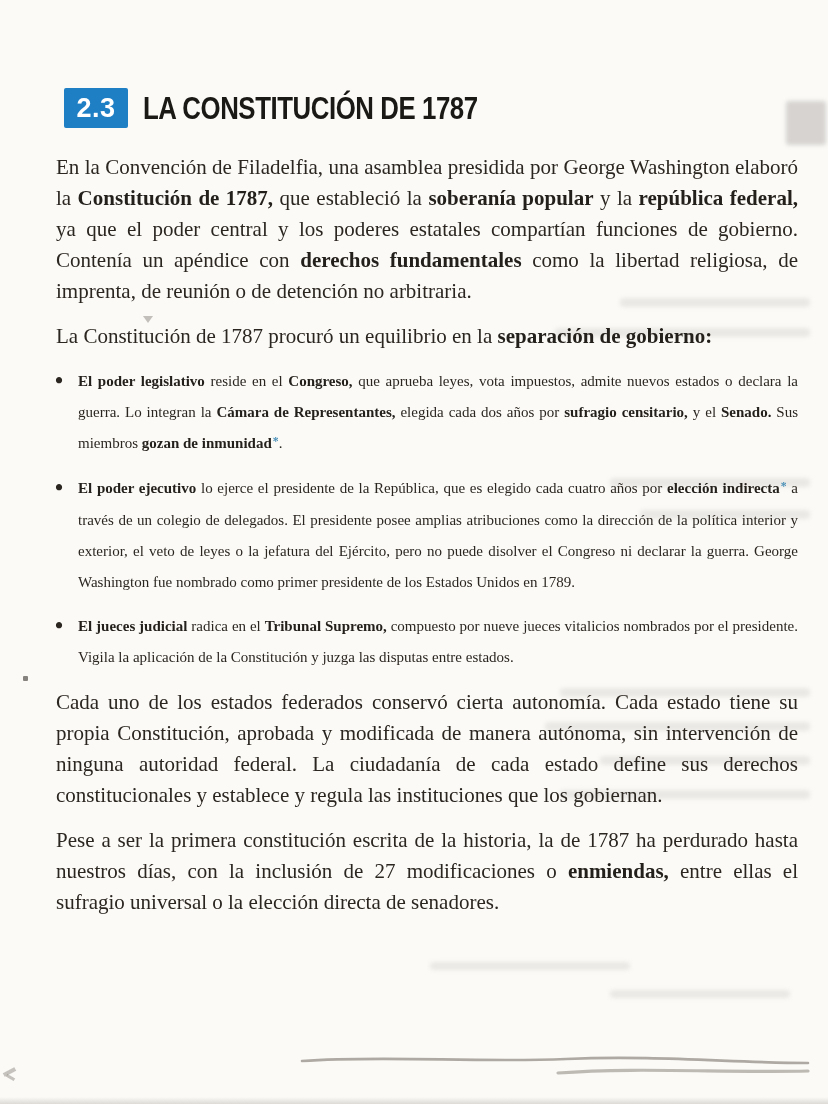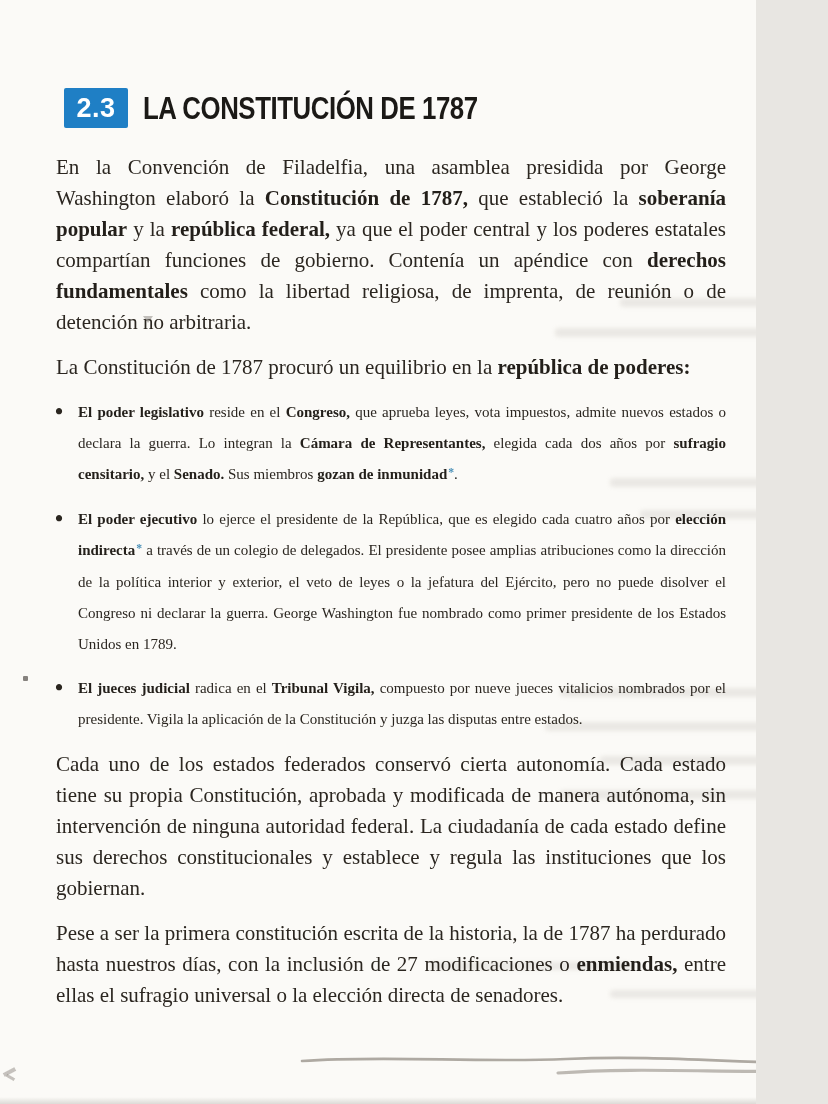--- a/index.html
+++ b/index.html
@@ -4,21 +4,21 @@
 <style>
   html, body {
     margin: 0;
     padding: 0;
     width: 828px;
     height: 1104px;
     background: #e8e6e2;
   }
   .page {
     position: relative;
-    width: 756px;
+    width: 828px;
     height: 1104px;
     background: #fbfaf7;
     overflow: hidden;
     font-family: "Liberation Serif", "DejaVu Serif", serif;
     color: #2b2620;
   }
   .content {
     position: relative;
     padding: 88px 30px 0 48px;
     z-index: 2;
@@ -151,26 +151,26 @@
 
     <div class="header">
       <div class="badge">
         <span>2.3</span>
       </div>
       <div class="title">LA CONSTITUCIÓN DE 1787</div>
     </div>
 
     <div class="bodytext">
       <p><span>En la Convención de Filadelfia, una asamblea presidida por George Washington elaboró la </span><b>Constitución de 1787,</b><span> que estableció la </span><b>soberanía popular</b><span> y la </span><b>república federal,</b><span> ya que el poder central y los poderes estatales compartían funciones de gobierno. Contenía un apéndice con </span><b>derechos fundamentales</b><span> como la libertad religiosa, de imprenta, de reunión o de detención no arbitraria.</span></p>
-      <p><span>La Constitución de 1787 procuró un equilibrio en la </span><b>república de poderes:</b></p>
+      <p><span>La Constitución de 1787 procuró un equilibrio en la </span><b>separación de gobierno:</b></p>
 
       <ul class="powers">
         <li><b>El poder legislativo</b><span> reside en el </span><b>Congreso,</b><span> que aprueba leyes, vota impuestos, admite nuevos estados o declara la guerra. Lo integran la </span><b>Cámara de Representantes,</b><span> elegida cada dos años por </span><b>sufragio censitario,</b><span> y el </span><b>Senado.</b><span> Sus miembros </span><b>gozan de inmunidad</b><span class="star">*</span><span>.</span></li>
         <li><b>El poder ejecutivo</b><span> lo ejerce el presidente de la República, que es elegido cada cuatro años por </span><b>elección indirecta</b><span class="star">*</span><span> a través de un colegio de delegados. El presidente posee amplias atribuciones como la dirección de la política interior y exterior, el veto de leyes o la jefatura del Ejército, pero no puede disolver el Congreso ni declarar la guerra. George Washington fue nombrado como primer presidente de los Estados Unidos en 1789.</span></li>
-        <li><b>El jueces judicial</b><span> radica en el </span><b>Tribunal Vigila,</b><span> compuesto por nueve jueces vitalicios nombrados por el presidente. Vigila la aplicación de la Constitución y juzga las disputas entre estados.</span></li>
+        <li><b>El jueces judicial</b><span> radica en el </span><b>Tribunal Supremo,</b><span> compuesto por nueve jueces vitalicios nombrados por el presidente. Vigila la aplicación de la Constitución y juzga las disputas entre estados.</span></li>
       </ul>
 
       <p><span>Cada uno de los estados federados conservó cierta autonomía. Cada estado tiene su propia Constitución, aprobada y modificada de manera autónoma, sin intervención de ninguna autoridad federal. La ciudadanía de cada estado define sus derechos constitucionales y establece y regula las instituciones que los gobiernan.</span></p>
       <p><span>Pese a ser la primera constitución escrita de la historia, la de 1787 ha perdurado hasta nuestros días, con la inclusión de 27 modificaciones o </span><b>enmiendas,</b><span> entre ellas el sufragio universal o la elección directa de senadores.</span></p>
     </div>
 
   </div>
 
   <div class="ghost-blob" style="left:786px; top:101px; width:40px; height:44px;"></div>
   <div class="ghost" style="left:620px; top:298px; width:190px; height:9px;"></div>

